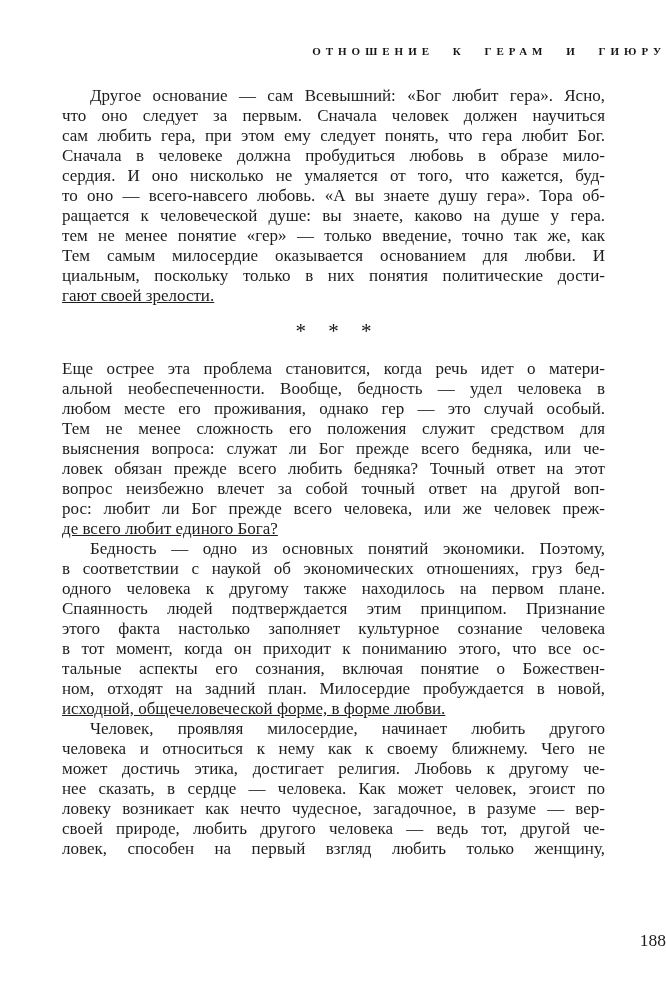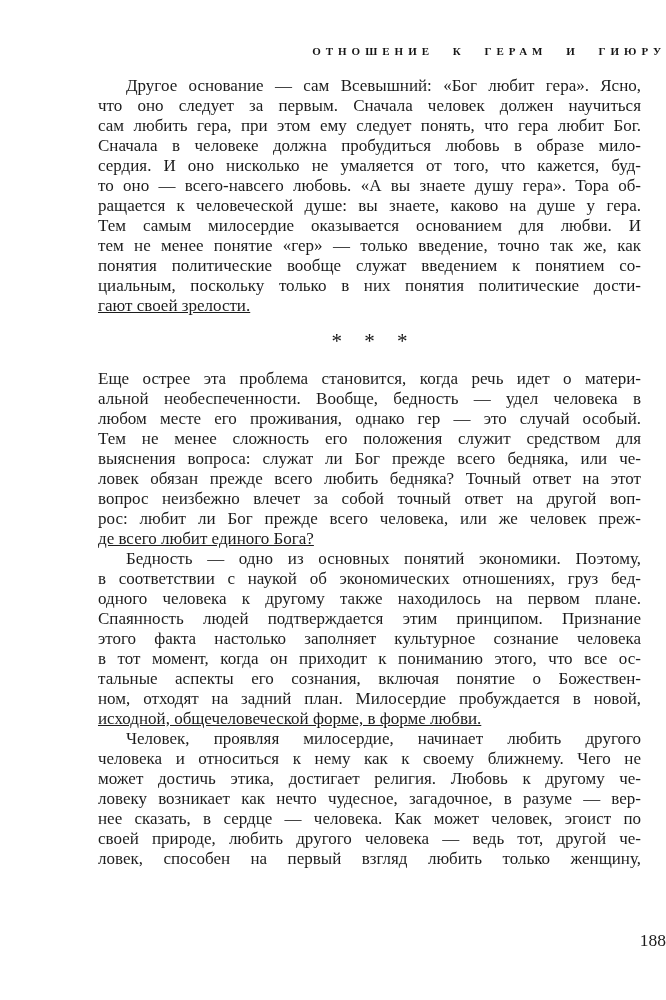--- a/index.html
+++ b/index.html
@@ -24,24 +24,23 @@
     text-align: right;
     font-weight: bold;
     font-size: 11px;
     letter-spacing: 5px;
     word-spacing: 11px;
     text-indent: 5px; 
     color: #151515;
   }
   .text-block {
     position: absolute;
-    top: 76px;
+    top: 86px;
     left: 62px;
     width: 543px;
-    margin-left: 36px;
   }
   .line {
     font-size: 17px;
     line-height: 20px;
     height: 20px;
     text-align: justify;
     text-align-last: justify;
     -moz-text-align-last: justify;
     overflow: hidden;
     white-space: normal;
@@ -80,23 +79,22 @@
   <header class="running-head">ОТНОШЕНИЕ К ГЕРАМ И ГИЮРУ</header>
 
   <main class="text-block">
       <div class="line indent">Другое основание — сам Всевышний: «Бог любит гера». Ясно,</div>
       <div class="line">что оно следует за первым. Сначала человек должен научиться</div>
       <div class="line">сам любить гера, при этом ему следует понять, что гера любит Бог.</div>
       <div class="line">Сначала в человеке должна пробудиться любовь в образе мило-</div>
       <div class="line">сердия. И оно нисколько не умаляется от того, что кажется, буд-</div>
       <div class="line">то оно — всего-навсего любовь. «А вы знаете душу гера». Тора об-</div>
       <div class="line">ращается к человеческой душе: вы знаете, каково на душе у гера.</div>
+      <div class="line">тем не менее понятие «гер» — только введение, точно так же, как</div>
       <div class="line">Тем самым милосердие оказывается основанием для любви. И</div>
-      <div class="line">тем не менее понятие «гер» — только введение, точно так же, как</div>
-      <div class="line">понятия политические вообще служат введением к понятием со-</div>
       <div class="line">циальным, поскольку только в них понятия политические дости-</div>
       <div class="line final">гают своей зрелости.</div>
       <div class="separator">* * *</div>
       <div class="line">Еще острее эта проблема становится, когда речь идет о матери-</div>
       <div class="line">альной необеспеченности. Вообще, бедность — удел человека в</div>
       <div class="line">любом месте его проживания, однако гер — это случай особый.</div>
       <div class="line">Тем не менее сложность его положения служит средством для</div>
       <div class="line">выяснения вопроса: служат ли Бог прежде всего бедняка, или че-</div>
       <div class="line">ловек обязан прежде всего любить бедняка? Точный ответ на этот</div>
       <div class="line">вопрос неизбежно влечет за собой точный ответ на другой воп-</div>
@@ -107,20 +105,20 @@
       <div class="line">одного человека к другому также находилось на первом плане.</div>
       <div class="line">Спаянность людей подтверждается этим принципом. Признание</div>
       <div class="line">этого факта настолько заполняет культурное сознание человека</div>
       <div class="line">в тот момент, когда он приходит к пониманию этого, что все ос-</div>
       <div class="line">тальные аспекты его сознания, включая понятие о Божествен-</div>
       <div class="line">ном, отходят на задний план. Милосердие пробуждается в новой,</div>
       <div class="line final">исходной, общечеловеческой форме, в форме любви.</div>
       <div class="line indent">Человек, проявляя милосердие, начинает любить другого</div>
       <div class="line">человека и относиться к нему как к своему ближнему. Чего не</div>
       <div class="line">может достичь этика, достигает религия. Любовь к другому че-</div>
+      <div class="line">нее сказать, в сердце — человека. Как может человек, эгоист по</div>
       <div class="line">ловеку возникает как нечто чудесное, загадочное, в разуме — вер-</div>
-      <div class="line">нее сказать, в сердце — человека. Как может человек, эгоист по</div>
       <div class="line">своей природе, любить другого человека — ведь тот, другой че-</div>
       <div class="line">ловек, способен на первый взгляд любить только женщину,</div>
     </main>
 
   <footer class="folio">188</footer>
 </div>
 
 </body></html>

